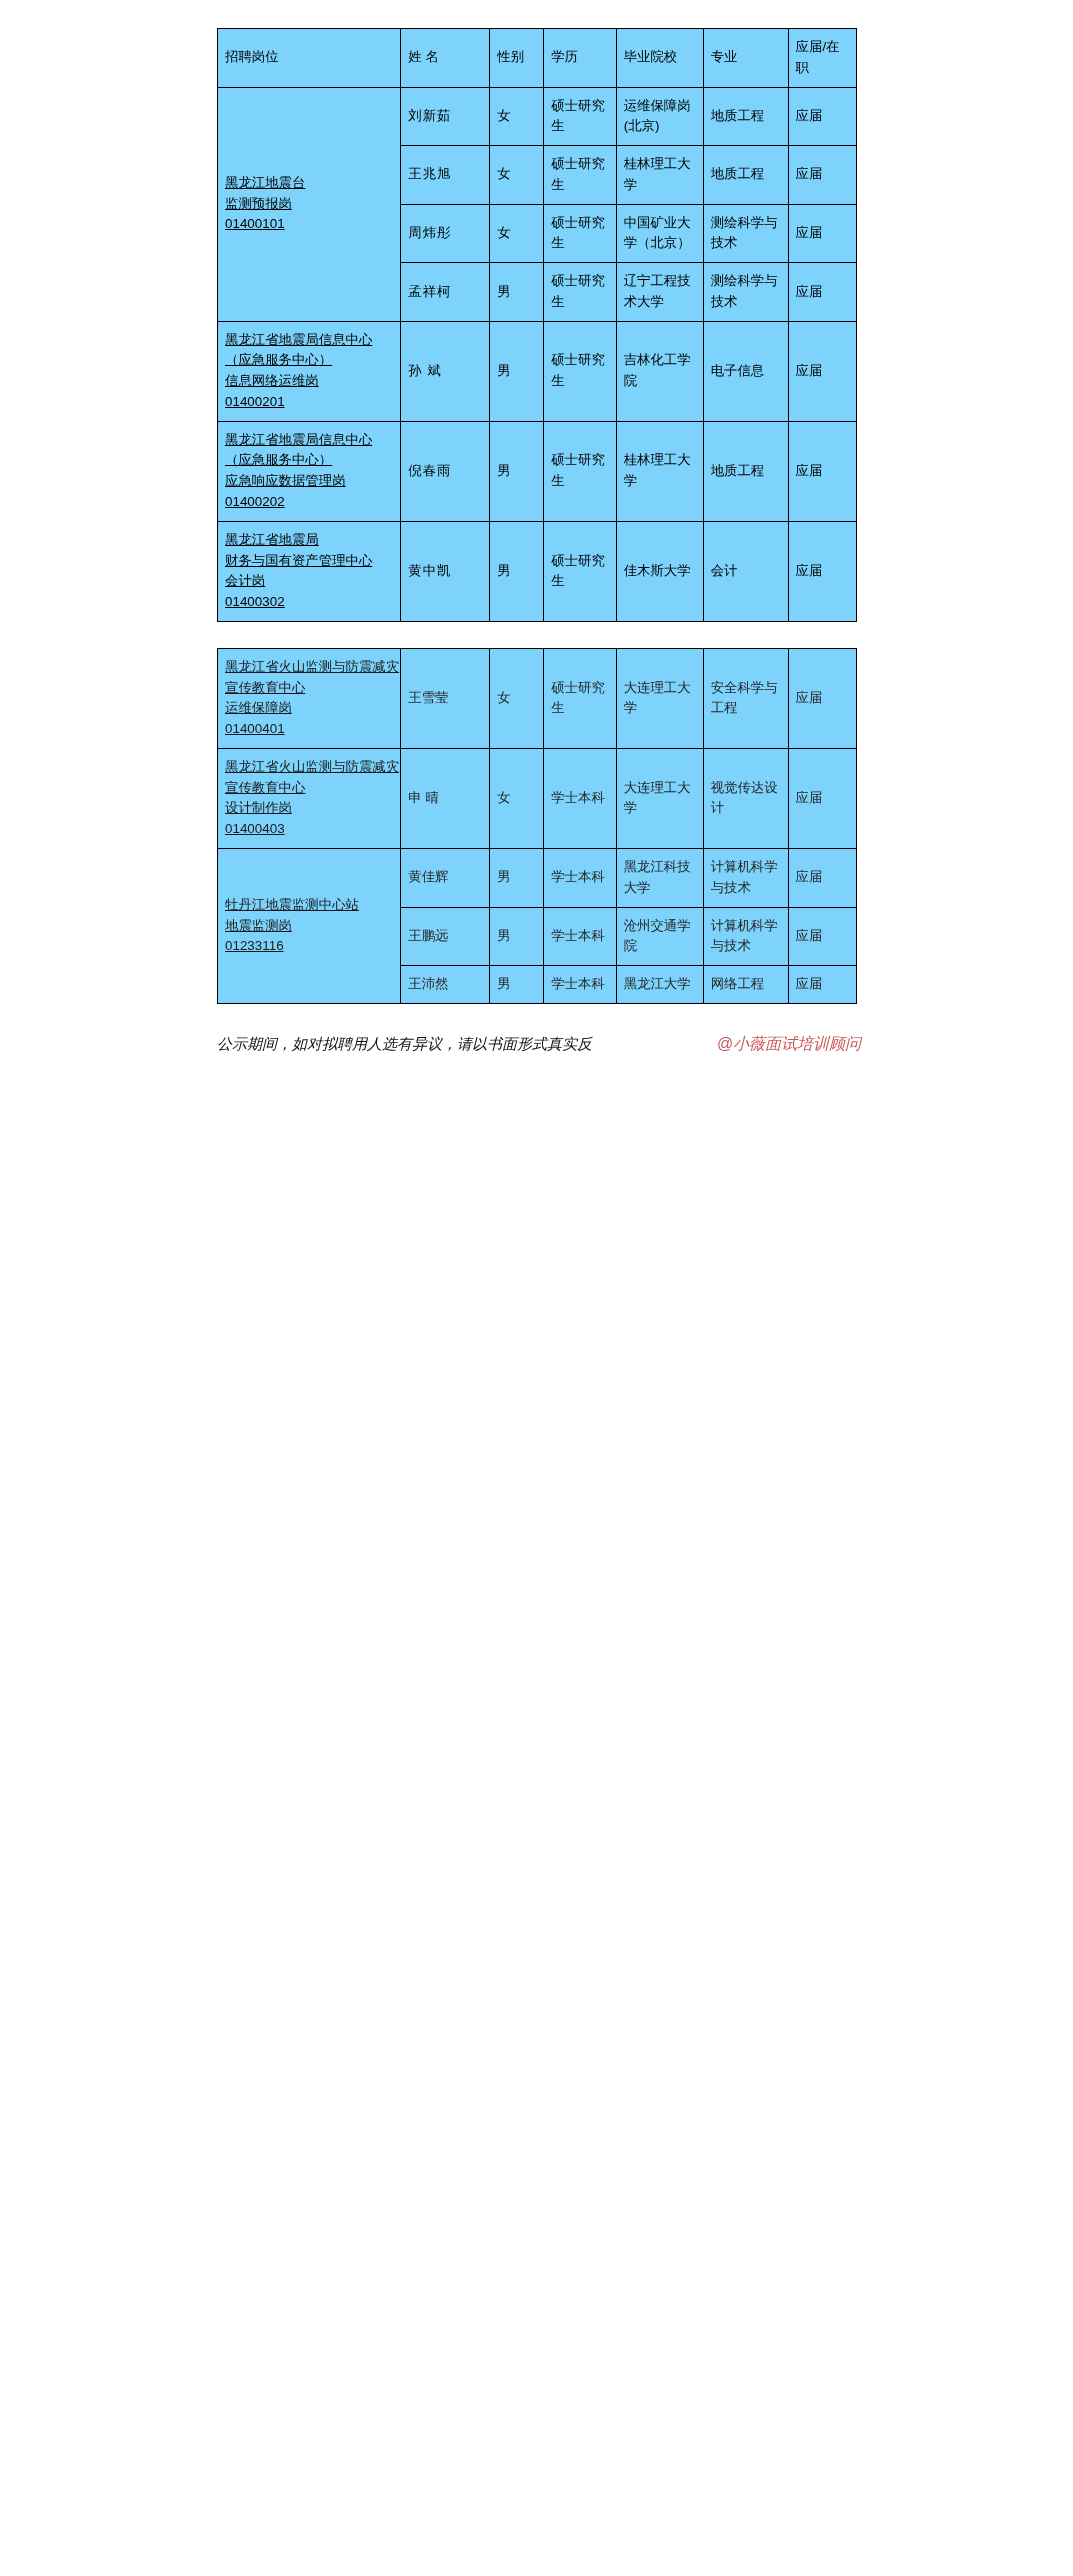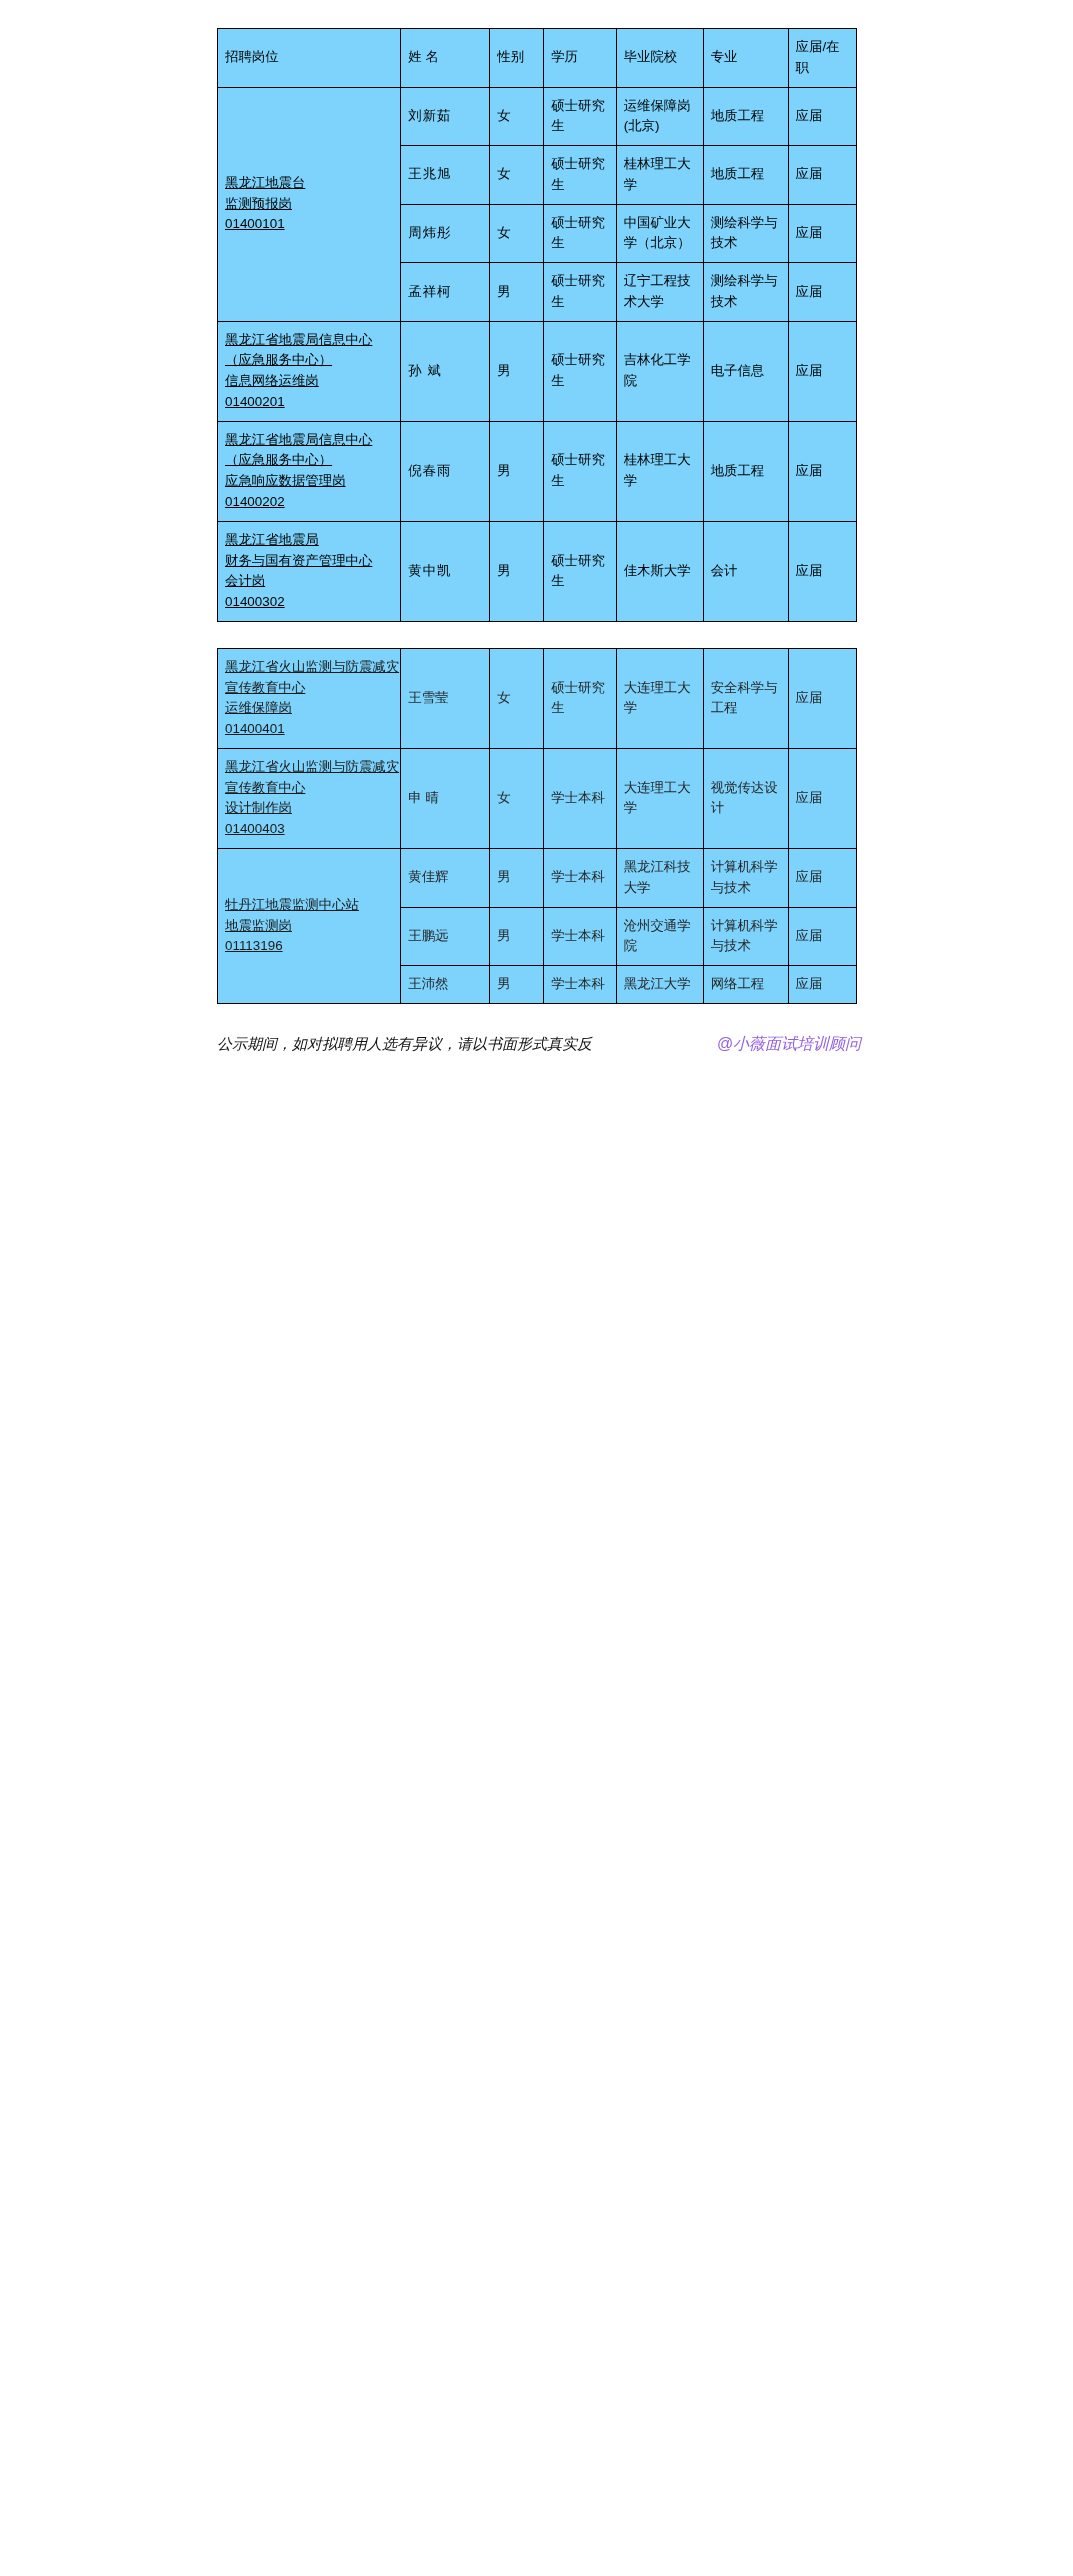--- a/index.html
+++ b/index.html
@@ -70,21 +70,21 @@
     line-height: 1.8;
     color: #111;
     position: relative;
     font-style: italic;
   }
   .watermark {
     position: absolute;
     right: -4px;
     bottom: -2px;
     font-size: 16px;
-    color: #6d28d9;
+    color: #b91c1c;
     opacity: .75;
     white-space: nowrap;
     pointer-events: none;
   }
 </style>
 </head>
 <body>
 
 <div class="page">
 
@@ -235,21 +235,21 @@
         <td>学士本科</td>
         <td>大连理工大学</td>
         <td>视觉传达设计</td>
         <td>应届</td>
       </tr>
 
       <tr>
         <td class="post-cell" rowspan="3">
           <div>牡丹江地震监测中心站</div>
           <div>地震监测岗</div>
-          <div>01113196</div>
+          <div>01233116</div>
         </td>
         <td>黄佳辉</td>
         <td>男</td>
         <td>学士本科</td>
         <td>黑龙江科技大学</td>
         <td>计算机科学与技术</td>
         <td>应届</td>
       </tr>
       <tr>
         <td>王鹏远</td>

